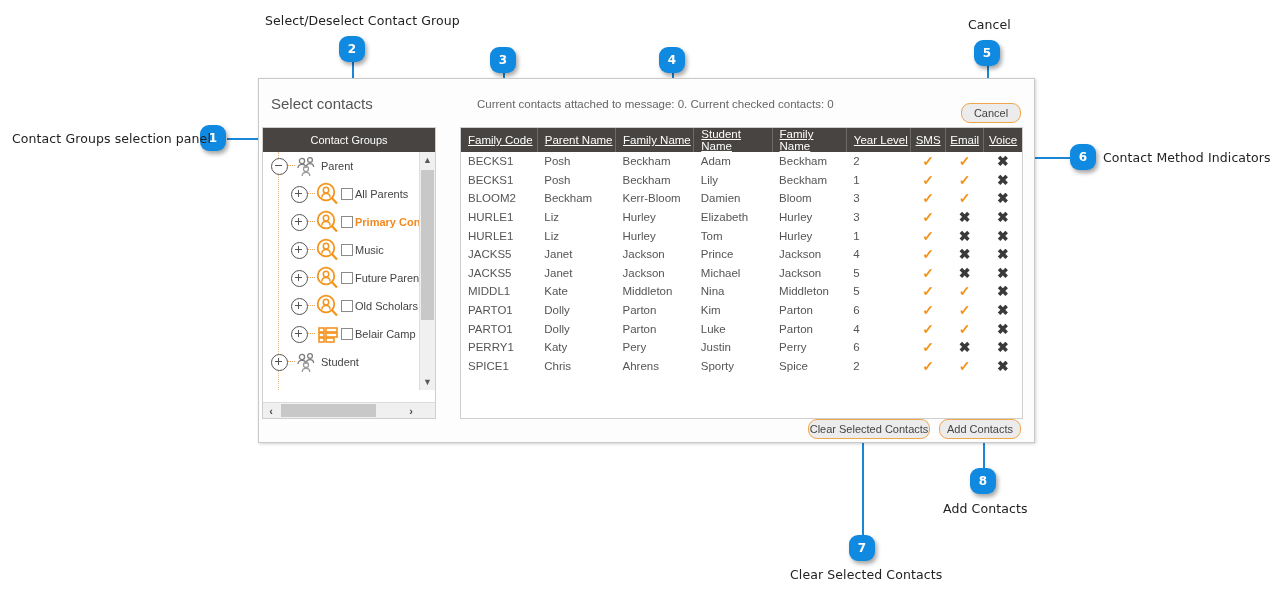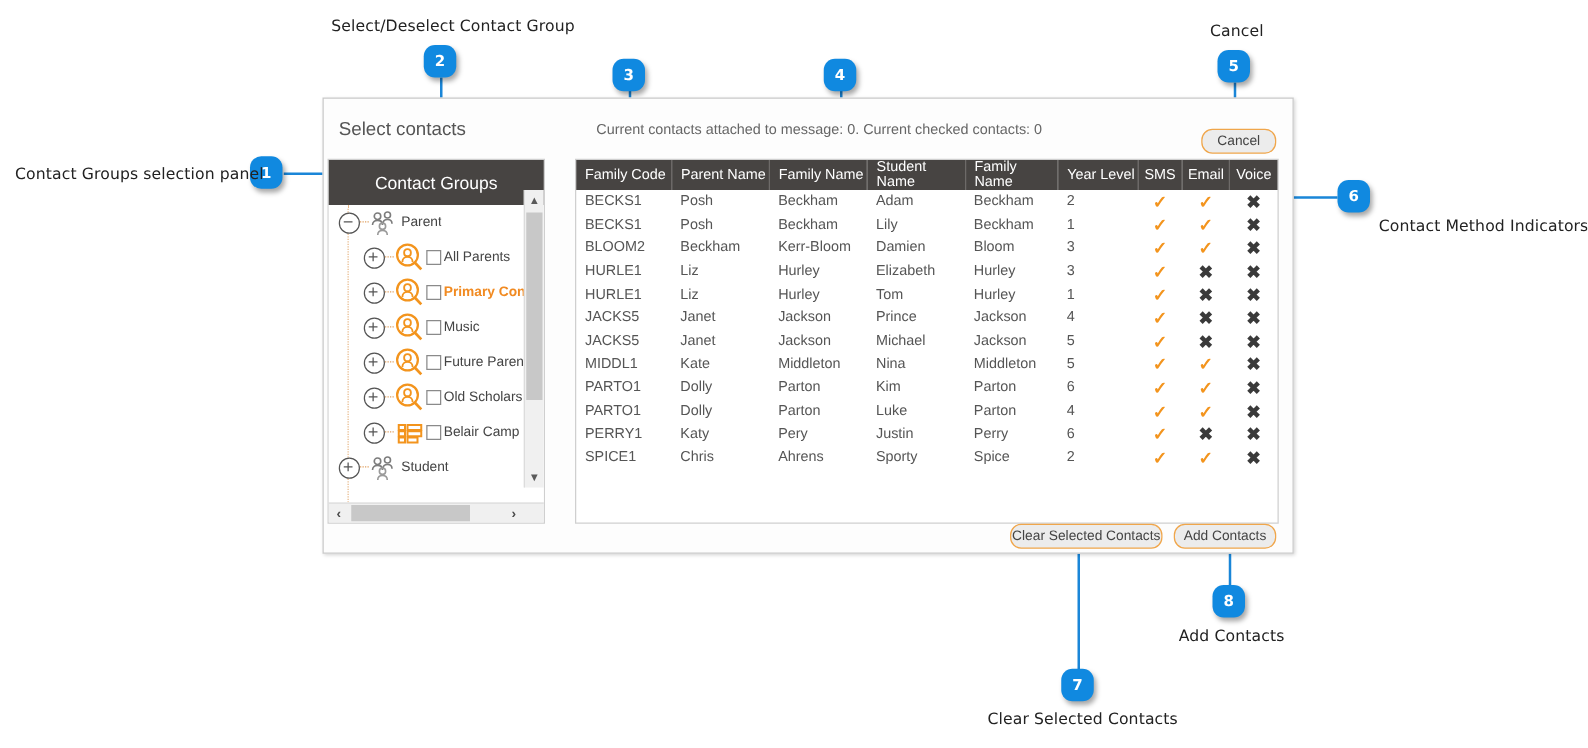--- a/index.html
+++ b/index.html
@@ -33,21 +33,21 @@
   }
   #dialog-title{
     position:absolute;left:12px;top:16px;font-size:15px;color:#555;
   }
   
   #tree-panel{
     position:absolute;left:3px;top:48px;width:172px;height:290px;
     border:1px solid #cfcfcf;background:#fff;
   }
   #tree-header{
-    height:36px;background:#474442;color:#fff;font-size:14px;
+    height:24px;background:#474442;color:#fff;font-size:11px;
     display:flex;align-items:center;justify-content:center;
   }
   #tree-body{
     position:relative;height:238px;overflow:hidden;background:#fff;
   }
   .tree-row{
     position:relative;height:28px;display:flex;align-items:center;
     font-size:11px;color:#444;
   }
   .expander{
@@ -105,20 +105,21 @@
   }
   #grid-wrap{
     position:absolute;left:201px;top:48px;width:561px;height:290px;
     border:1px solid #cfcfcf;background:#fff;
   }
   table{border-collapse:collapse;width:100%;table-layout:fixed;font-size:11.5px;}
   thead th{
     background:#474442;color:#fff;font-weight:normal;height:24px;
     text-align:left;padding:0 0 0 7px;border-right:1px solid #6d6a68;
     font-size:11.5px;
+    text-decoration:underline;
   }
   thead th:last-child{border-right:none;}
   tbody td{
     height:18.6px;padding:0 0 0 7px;color:#555;border:none;
     white-space:nowrap;overflow:hidden;
   }
   td.ctr{text-align:center;padding:0;}
   .tick{color:#f3941d;font-size:14px;font-weight:bold;}
   .cross{color:#3a3a3a;font-size:14px;font-weight:bold;}
   
@@ -163,21 +164,21 @@
 <div class="badge" style="left:849px;top:535px;">
     <span>7</span>
   </div>
 <div class="badge" style="left:970px;top:468px;">
     <span>8</span>
   </div>
 
 <div class="callout-label" style="left:12px;top:131px;">Contact Groups selection panel</div>
 <div class="callout-label" style="left:265px;top:13px;">Select/Deselect Contact Group</div>
 <div class="callout-label" style="left:968px;top:17px;">Cancel</div>
-<div class="callout-label" style="left:1103px;top:150px;margin-top:23px;">Contact Method Indicators</div>
+<div class="callout-label" style="left:1103px;top:150px;">Contact Method Indicators</div>
 <div class="callout-label" style="left:790px;top:567px;">Clear Selected Contacts</div>
 <div class="callout-label" style="left:943px;top:501px;">Add Contacts</div>
 
 <div id="dialog">
 
   <div id="dialog-title">Select contacts</div>
 
   <div id="tree-panel">
     <div id="tree-header">Contact Groups</div>
     <div id="tree-body">

